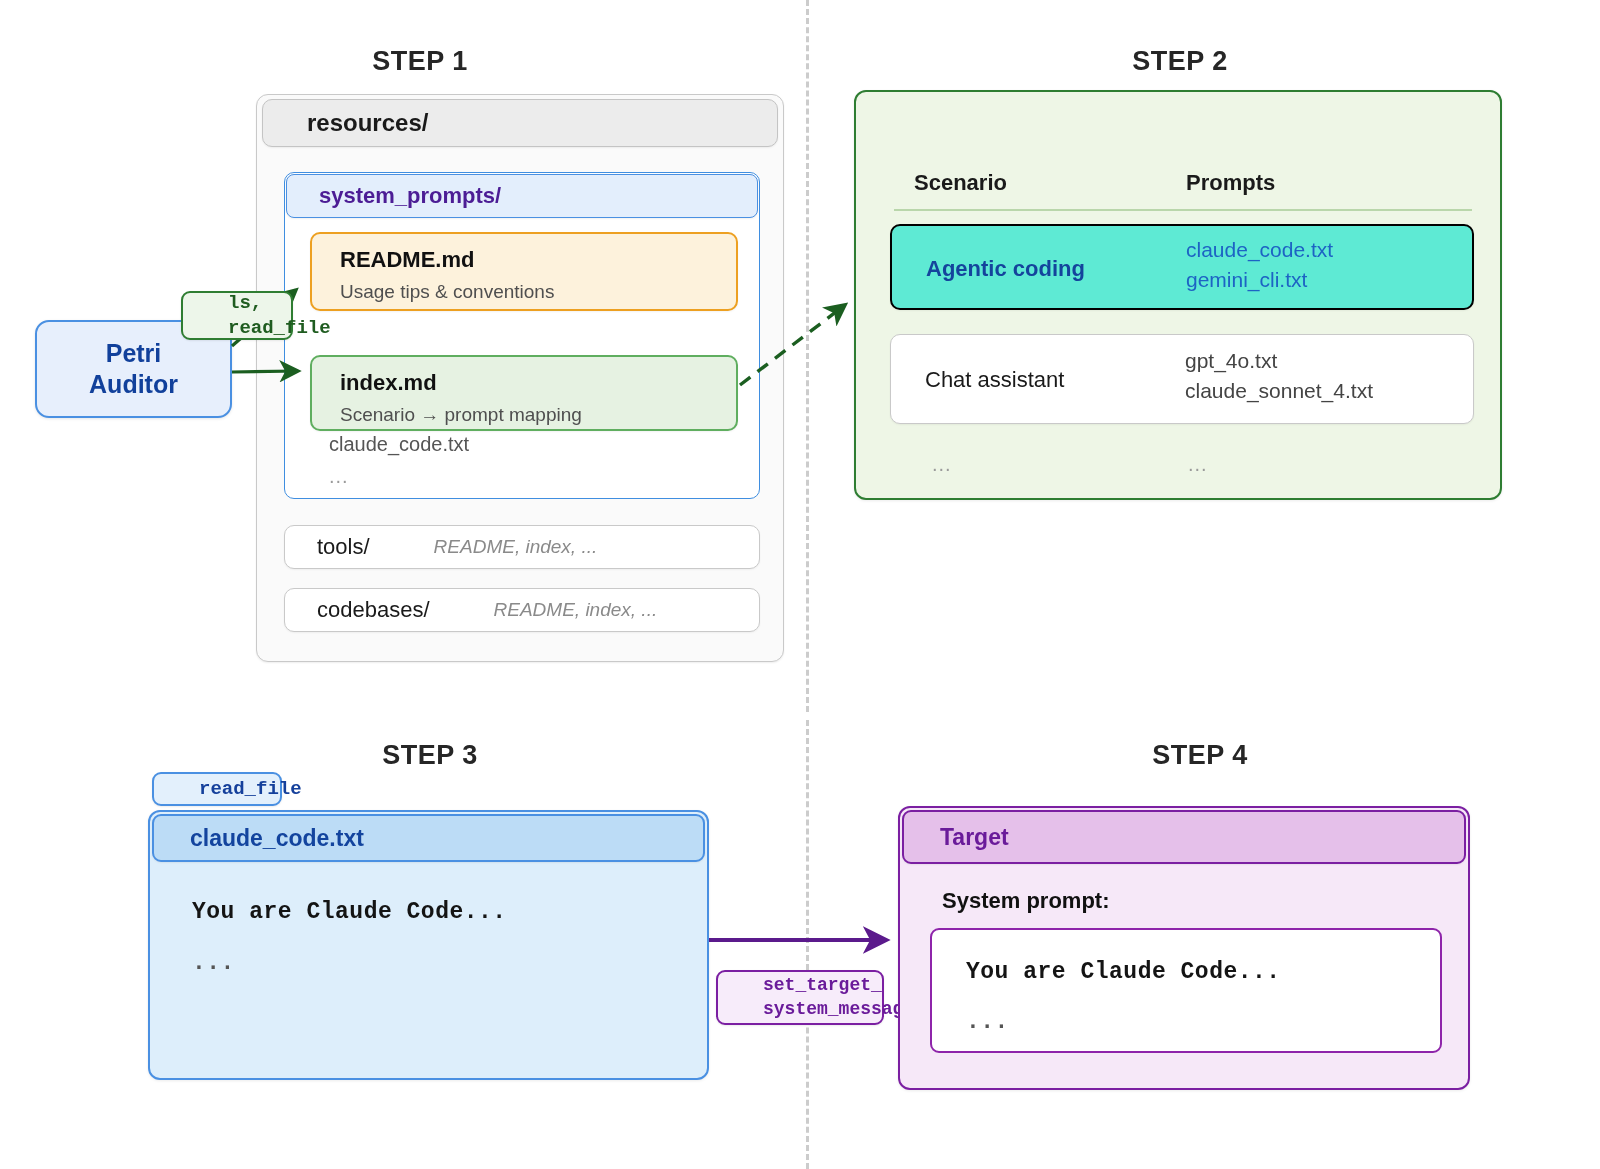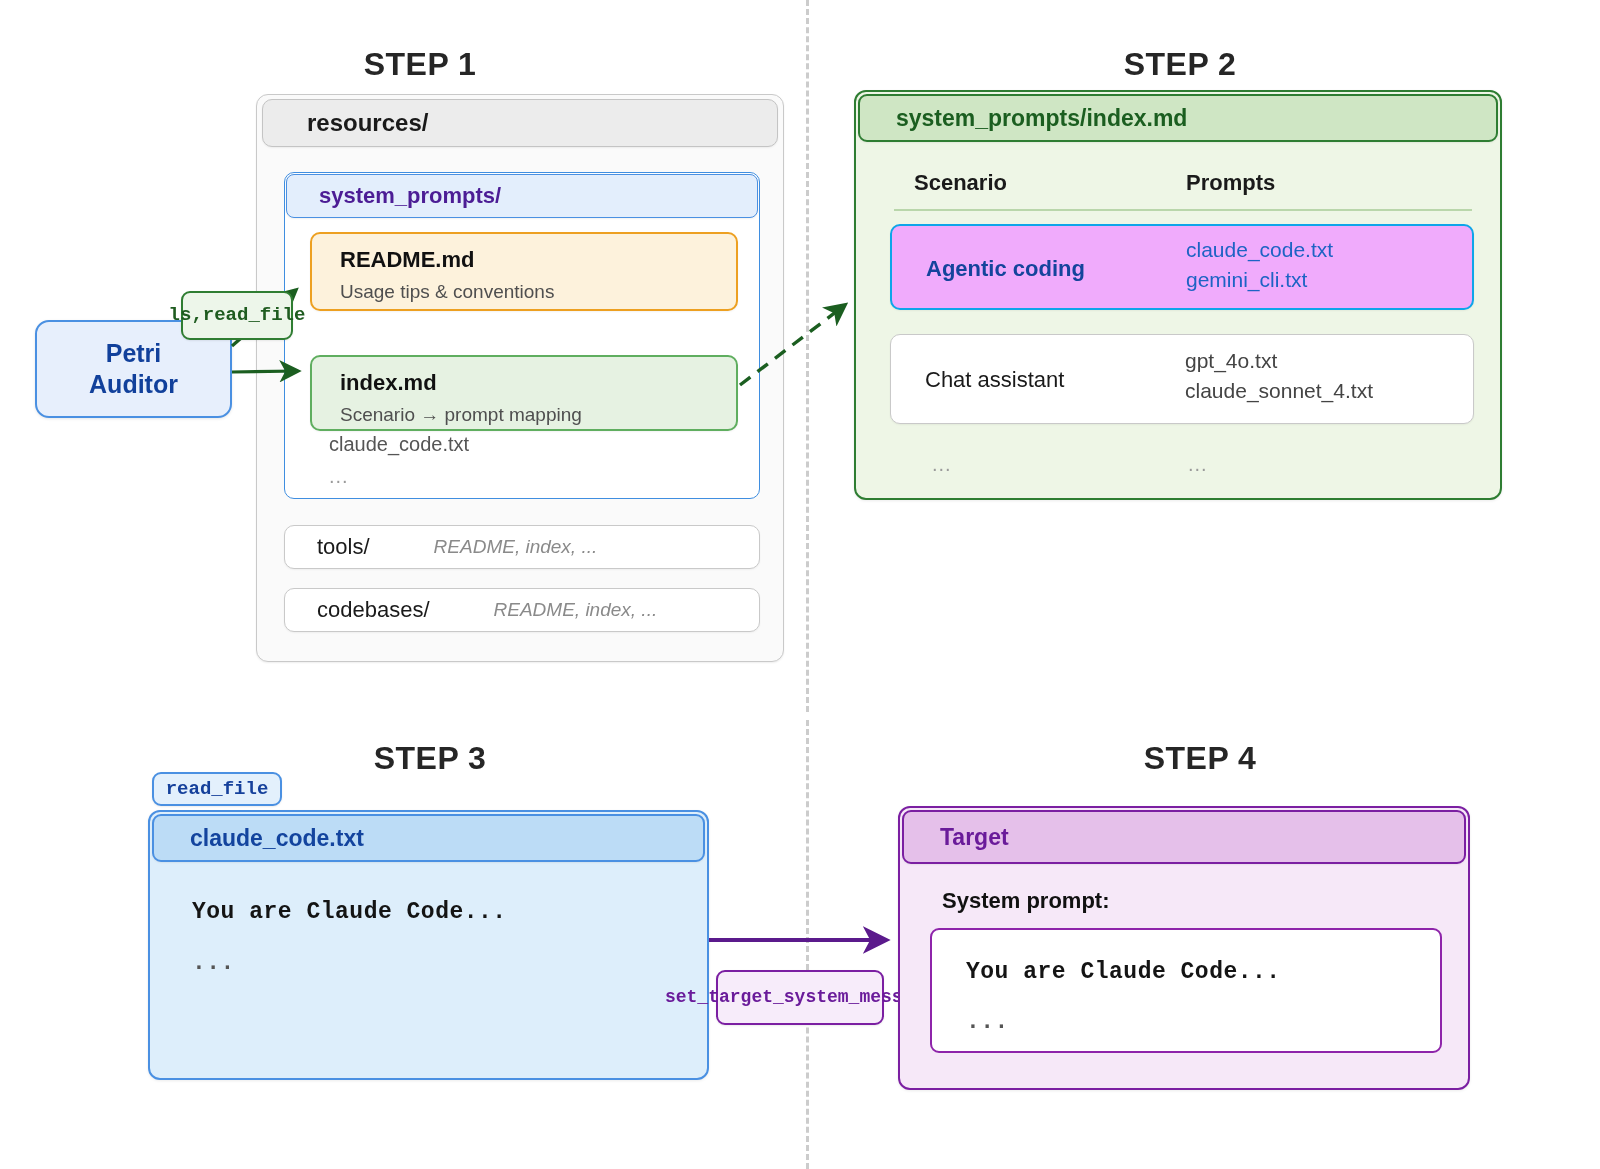--- a/index.html
+++ b/index.html
@@ -16,21 +16,21 @@
     width: 1600px;
     height: 1169px;
     background: #ffffff;
     overflow: hidden;
   }
 
   
   .abs { position: absolute; box-sizing: border-box; }
 
   .step-title {
-    font-size: 32px;
+    font-size: 27px;
     font-weight: bold;
     color: #262626;
     letter-spacing: 0.5px;
     text-align: center;
     white-space: nowrap;
   }
 
   .divider-v {
     border-left: 3px dashed #cccccc;
     width: 0;
@@ -145,26 +145,26 @@
     font-size: 25px;
     font-weight: bold;
     color: #11409b;
     line-height: 1.25;
     box-shadow: 0 1px 3px rgba(0,0,0,0.10);
   }
 
   .tool-callout {
     border-radius: 9px;
     display: flex;
-    flex-direction: row;
-    align-items: center;
+    flex-direction: column;
     justify-content: center;
     font-family: "Liberation Mono", monospace;
     line-height: 1.3;
     box-shadow: 0 1px 2px rgba(0,0,0,0.08);
+    padding-left: 45px;
   }
   .tool-callout.green {
     background: #edf6ea;
     border: 2px solid #2f7d32;
     color: #1f5c20;
     font-size: 19px;
     font-weight: bold;
   }
   .tool-callout.blue {
     background: #e3f0fc;
@@ -207,22 +207,22 @@
   }
   .idx-rule {
     border-top: 2px solid #b9d6ab;
     height: 0;
   }
   .idx-row {
     border-radius: 10px;
     box-shadow: 0 1px 2px rgba(0,0,0,0.05);
   }
   .idx-row.highlight {
-    background: #f0abfc;
-    border: 2px solid #0ea5e9;
+    background: #5eead4;
+    border: 2px solid #000000;
   }
   .idx-row.normal {
     background: #ffffff;
     border: 1.6px solid #c9c9c9;
   }
   .idx-scenario { font-size: 22px; color: #1a1a1a; }
   .idx-scenario.hl { font-weight: bold; color: #14449c; }
   .idx-prompt { font-size: 21px; color: #444444; line-height: 1.45; }
   .idx-prompt.hl { color: #1d63c4; }
   .idx-dots { font-size: 20px; color: #9a9a9a; letter-spacing: 1px; }
@@ -370,23 +370,20 @@
     <path d="M 709 940 L 886 940" stroke="#5b1a8c" stroke-width="4" fill="none" marker-end="url(#ah-purple)"></path>
   </svg>
 
   <div class="abs tool-callout green" style="left:181px; top:291px; width:112px; height:49px;">
     <div>ls,</div>
     <div>read_file</div>
   </div>
 
   <div class="abs idx-box" style="left:854px; top:90px; width:648px; height:410px;"></div>
 
-  <div class="abs idx-header" style="left:858px; top:94px; width:640px; height:48px;">
-    <span>system_prompts/index.md</span>
-  </div>
 
   <div class="abs idx-colhead" style="left:914px; top:170px; width:240px;">Scenario</div>
   <div class="abs idx-colhead" style="left:1186px; top:170px; width:240px;">Prompts</div>
 
   <div class="abs idx-rule" style="left:894px; top:209px; width:578px;"></div>
 
   <div class="abs idx-row highlight" style="left:890px; top:224px; width:584px; height:86px;">
     <div class="idx-scenario hl" style="position:absolute; left:34px; top:30px;">Agentic coding</div>
     <div class="idx-prompt hl" style="position:absolute; left:294px; top:9px;">
       <div>claude_code.txt</div>

